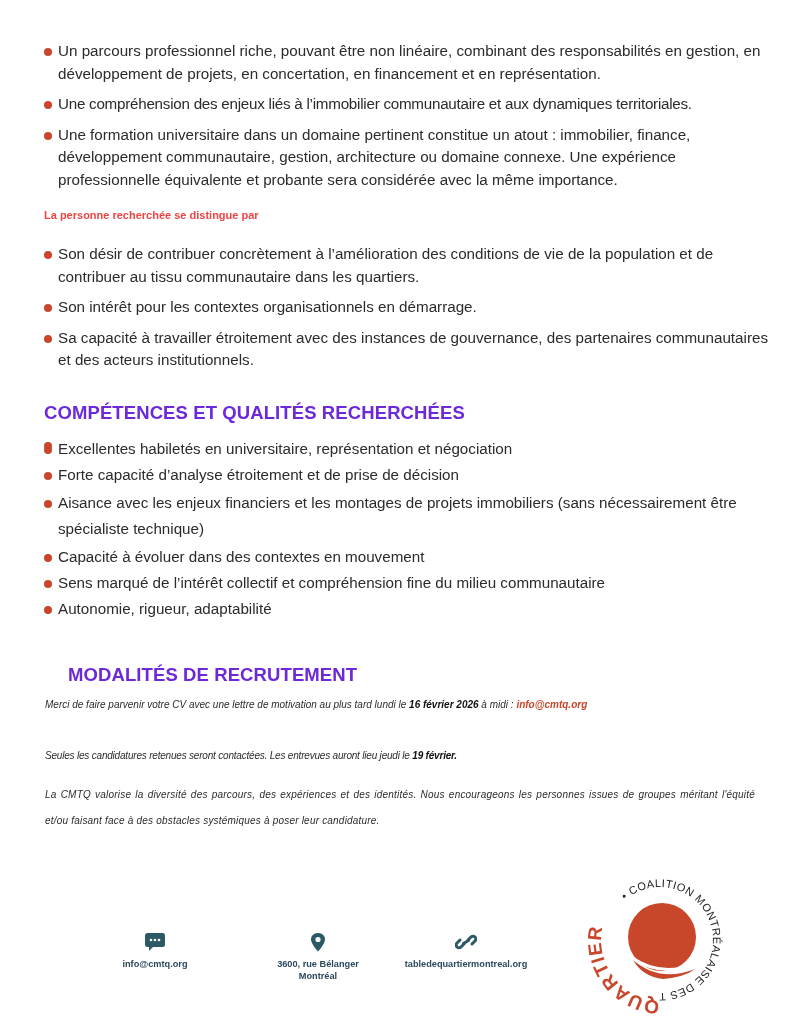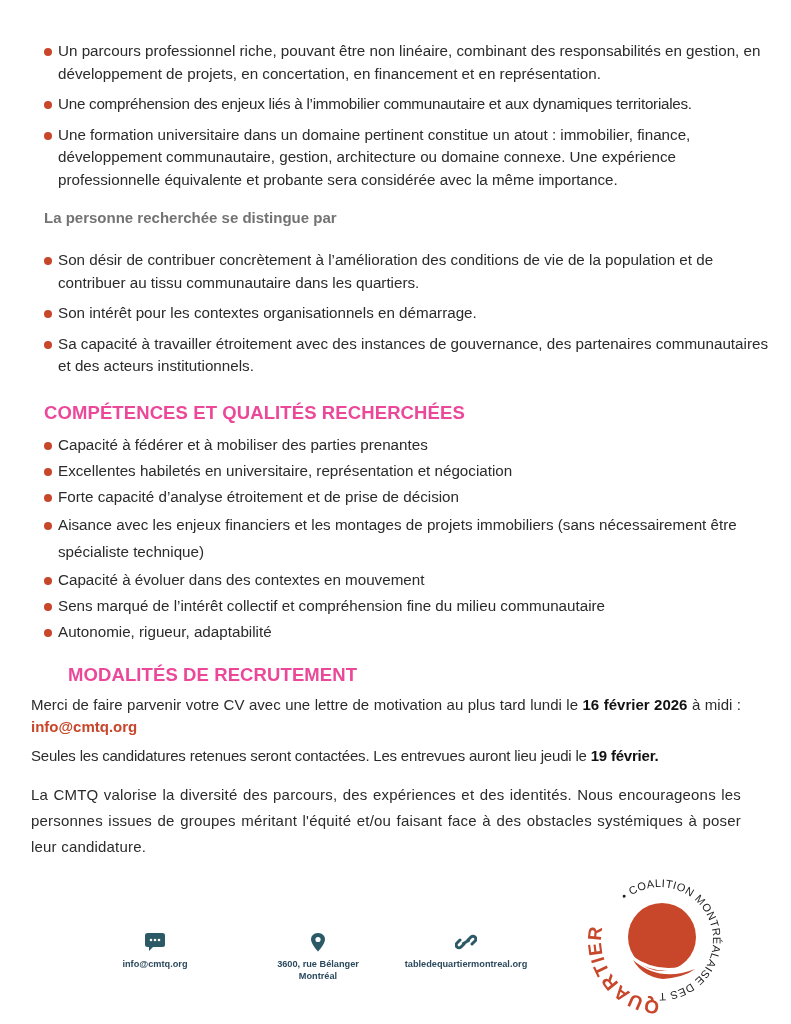--- a/index.html
+++ b/index.html
@@ -4,29 +4,29 @@
 <style>
   html, body { margin: 0; padding: 0; background: #ffffff; }
   body { width: 791px; height: 1024px; position: relative; overflow: hidden;
          font-family: "Liberation Sans", "DejaVu Sans", sans-serif; color: #2b2b2b; }
   .page { position: absolute; left: 0; top: 0; width: 791px; height: 988px; }
   ul.bullets { list-style: none; margin: 0; padding: 0; }
   ul.bullets li { position: relative; padding-left: 16px; font-size: 15.2px; line-height: 22.5px; }
   ul.bullets li .dot { position: absolute; left: 2px; top: 8px; width: 8px; height: 8px; border-radius: 50%; background: #c8462a; }
   .sec1 { position: absolute; left: 42px; top: 40px; width: 730px; }
   .sec1 li { margin-bottom: 8px; }
-  .subhead { position: absolute; left: 44px; top: 209px; font-size: 15px; font-weight: bold; color: #737373; }
-  .sec2 { position: absolute; left: 42px; top: 249px; width: 730px; }
+  .subhead { position: absolute; left: 44px; top: 209px; font-size: 11px; font-weight: bold; color: #ef4444; }
+  .sec2 { position: absolute; left: 42px; top: 243px; width: 730px; }
   .sec2 li { margin-bottom: 8px; }
-  .h2 { position: absolute; left: 44px; font-size: 18.5px; font-weight: bold; color: #ec4899; letter-spacing: 0.1px; }
+  .h2 { position: absolute; left: 44px; font-size: 18.5px; font-weight: bold; color: #6d28d9; letter-spacing: 0.1px; }
   .h2.comp { top: 402px; }
   .sec3 { position: absolute; left: 42px; top: 434px; width: 730px; }
   .sec3 li { margin-bottom: 3.5px; line-height: 22.5px; }
   .h2.mod { top: 664px; left: 56px; margin-left: 12px; }
-  .p { position: absolute; left: 31px; width: 710px; font-size: 15px; line-height: 22px; color: #2b2b2b; }
+  .p { position: absolute; left: 45px; width: 710px; font-size: 10px; line-height: 22px; color: #2b2b2b; font-style: italic; }
   .p.p1 { top: 694px; text-align: justify; }
   .p.p2 { top: 745px; letter-spacing: -0.2px; }
   .p.p3 { top: 782px; text-align: justify; text-align-last: left; line-height: 26px; letter-spacing: 0.2px; }
   .bold { font-weight: bold; color: #111; text-align: right; }
   .link { font-weight: bold; color: #c8462a; }
   .footer-item { position: absolute; top: 932px; text-align: center; font-size: 9.2px; font-weight: bold; color: #2b4a5e; line-height: 12px; }
   .footer-item .ic { display: block; margin: 0 auto 6px auto; width: 22px; height: 20px; }
   .fi1 { left: 117px; width: 76px; }
   .fi2 { left: 268px; width: 100px; }
   .fi3 { left: 393px; width: 146px; }
@@ -47,21 +47,21 @@
 
   <ul class="bullets sec2">
     <li><span class="dot"></span><span>Son désir de contribuer concrètement à l’amélioration des conditions de vie de la population et de contribuer au tissu communautaire dans les quartiers.</span></li>
     <li><span class="dot"></span><span>Son intérêt pour les contextes organisationnels en démarrage.</span></li>
     <li><span class="dot"></span><span>Sa capacité à travailler étroitement avec des instances de gouvernance, des partenaires communautaires et des acteurs institutionnels.</span></li>
   </ul>
 
   <div class="h2 comp">COMPÉTENCES ET QUALITÉS RECHERCHÉES</div>
 
   <ul class="bullets sec3">
-    <li><span class="dot"></span><span>Capacité à fédérer et à mobiliser des parties prenantes</span></li>
+    <li><span class="dot"></span></li>
     <li><span class="dot"></span><span>Excellentes habiletés en universitaire, représentation et négociation</span></li>
     <li><span class="dot"></span><span>Forte capacité d’analyse étroitement et de prise de décision</span></li>
     <li style="line-height:26.5px"><span class="dot" style="top:10px"></span><span>Aisance avec les enjeux financiers et les montages de projets immobiliers (sans nécessairement être spécialiste technique)</span></li>
     <li><span class="dot"></span><span>Capacité à évoluer dans des contextes en mouvement</span></li>
     <li><span class="dot"></span><span>Sens marqué de l’intérêt collectif et compréhension fine du milieu communautaire</span></li>
     <li><span class="dot"></span><span>Autonomie, rigueur, adaptabilité</span></li>
   </ul>
 
   <div class="h2 mod">MODALITÉS DE RECRUTEMENT</div>
 

